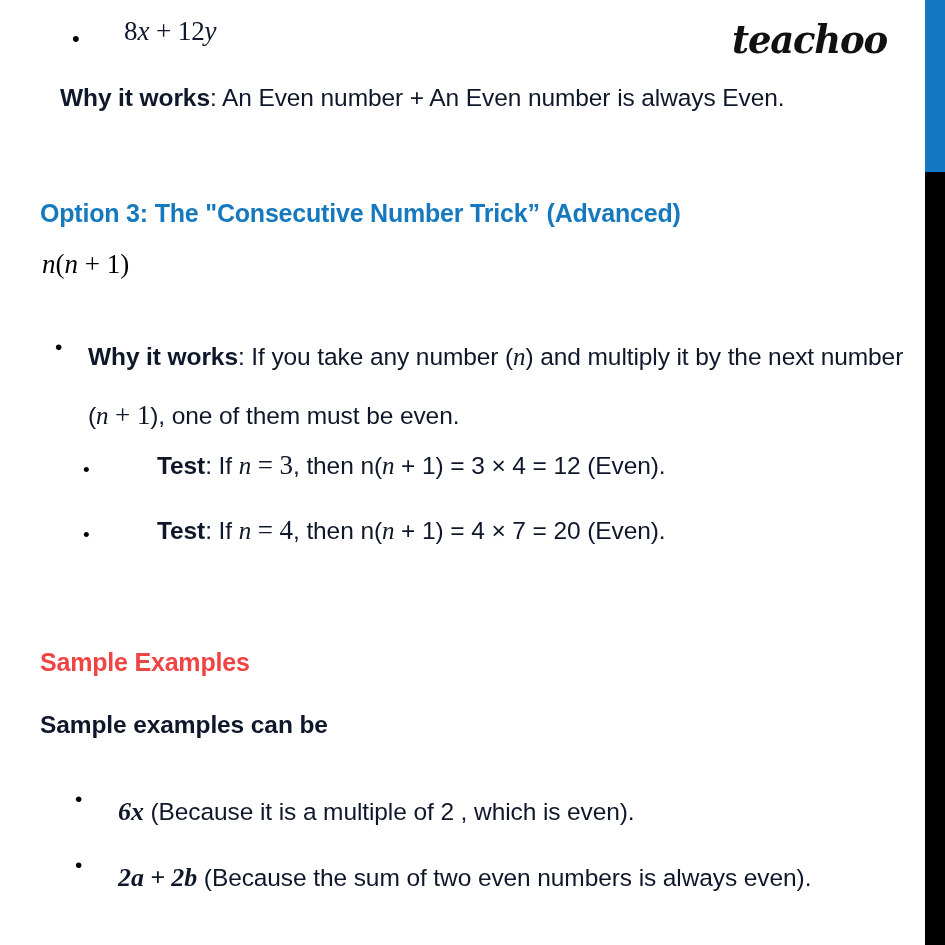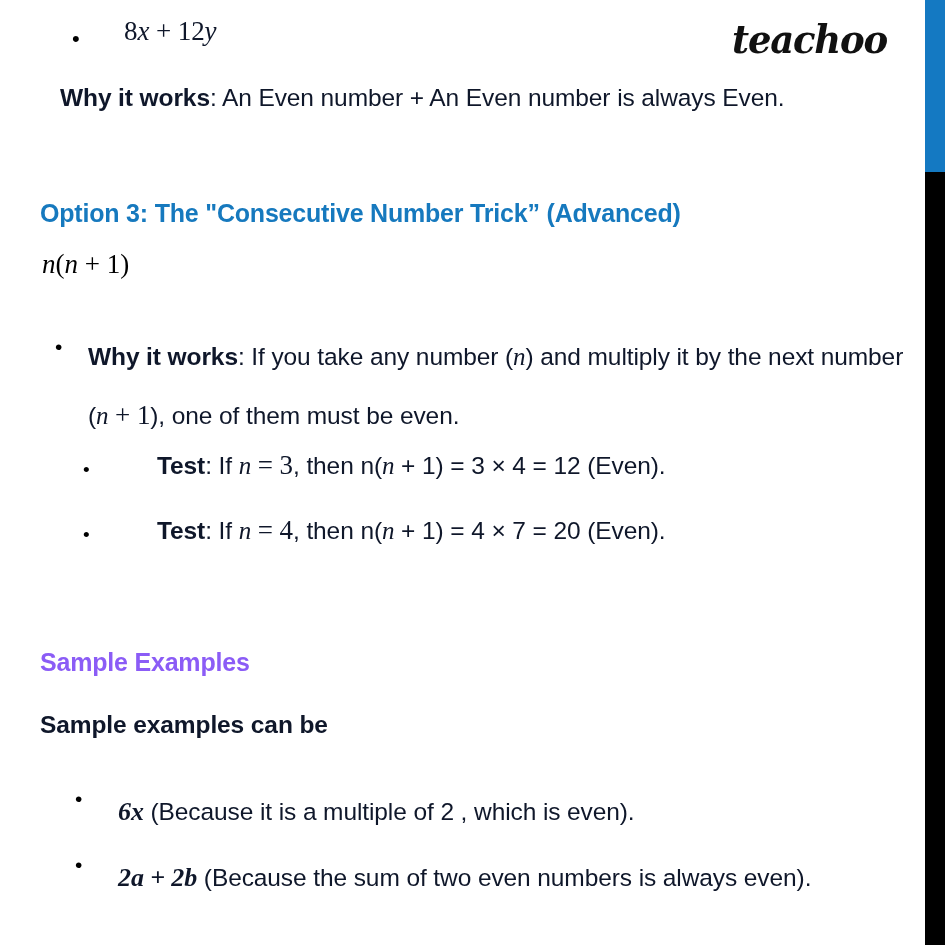--- a/index.html
+++ b/index.html
@@ -245,21 +245,21 @@
   <div class="abs row-test" id="row-test-1">
     <span class="bullet">•</span>
     <span class="btext para"><b>Test</b><span>: If </span><span class="math-small">n</span><span class="math-up"> = </span><span class="math-up">3</span><span>, then </span><span class="sans-up">n(</span><span class="math-small">n</span><span class="sans-up"> + 1</span><span class="sans-up">) = 3 × 4 = 12 (Even).</span></span>
   </div>
 
   <div class="abs row-test" id="row-test-2">
     <span class="bullet">•</span>
     <span class="btext para"><b>Test</b><span>: If </span><span class="math-small">n</span><span class="math-up"> = </span><span class="math-up">4</span><span>, then </span><span class="sans-up">n(</span><span class="math-small">n</span><span class="sans-up"> + 1</span><span class="sans-up">) =  4 × 7 = 20 (Even).</span></span>
   </div>
 
-  <div class="abs heading" id="heading-sample" style="color: #8b5cf6;">Sample Examples</div>
+  <div class="abs heading" id="heading-sample" style="color: #ef4444;">Sample Examples</div>
 
   <div class="abs para" id="sample-intro">Sample examples can be</div>
 
   <div class="abs row-sample" id="row-sample-1">
     <span class="bullet">•</span>
     <span class="btext para"><span class="math-b">6</span><span class="math-b">x</span><span> (Because it is a multiple of 2 , which is even).</span></span>
   </div>
 
   <div class="abs row-sample" id="row-sample-2">
     <span class="bullet">•</span>

